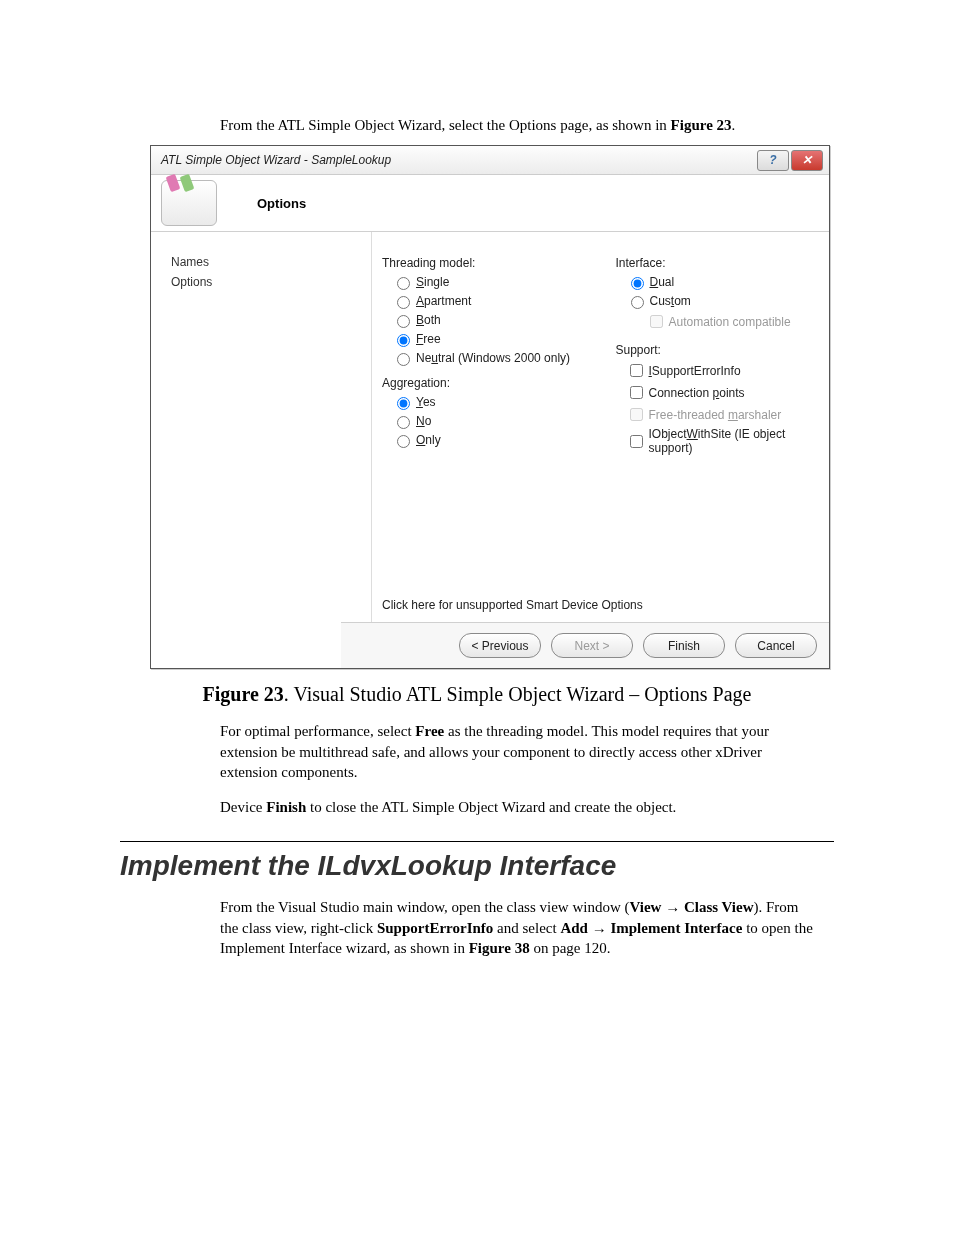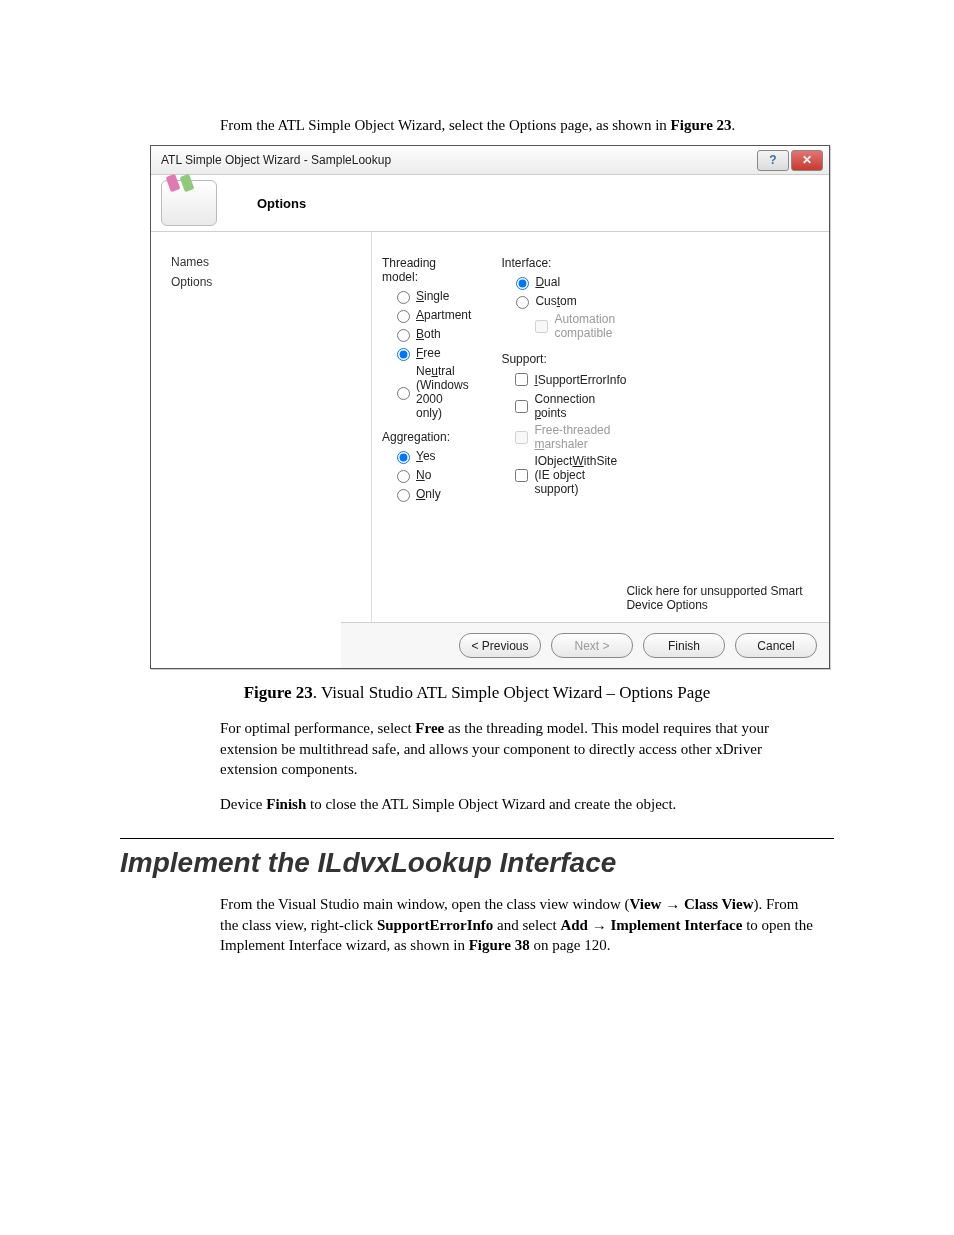--- a/index.html
+++ b/index.html
@@ -32,20 +32,21 @@
     font-size: 12px;
     background: #fff;
   }
   .titlebar {
     height: 28px;
     display: flex;
     align-items: center;
     background: linear-gradient(#fdfdfd, #ececec);
     border-bottom: 1px solid #ccc;
     padding: 0 6px 0 10px;
+    font-style: italic;
   }
   .titlebar .title-text {
     flex: 1;
     color: #222;
   }
   .tb-btn {
     width: 30px;
     height: 19px;
     margin-left: 2px;
     border: 1px solid #888;
@@ -121,21 +122,21 @@
     display:flex; align-items:center;
     margin:3px 0 3px 10px;
     color:#222;
   }
   .radio-row input, .check-row input { margin-right:6px; }
   .radio-row.disabled, .check-row.disabled { color:#9a9a9a; }
   .smart-link {
     color:#222;
     margin-top: auto;
   }
-  .dialog-main-inner { display:flex; height:100%; width:100%;}
+  .dialog-main-inner { display:flex; flex-direction:column; height:100%; width:100%;}
   .dialog-cols { display:flex; gap:30px; flex:1;}
   .dialog-buttons {
     border-top:1px solid #d0d0d0;
     padding:10px 12px;
     display:flex;
     justify-content:flex-end;
     gap:10px;
     background:#f7f7f7;
     margin-left:190px;
   }
@@ -146,21 +147,21 @@
     border-radius:12px;
     background:linear-gradient(#fff,#e7e7e7);
     font-family:"Segoe UI",Tahoma,Arial,sans-serif;
     font-size:12px;
     display:flex; align-items:center; justify-content:center;
     color:#222;
   }
   .btn.disabled { color:#9a9a9a; }
   .caption {
     text-align:center;
-    font-size:17px;
+    font-size:20px;
     margin: 14px 0 10px 0;
   }
   .section-head {
     font-family: Arial, Helvetica, sans-serif;
     font-style: italic;
     font-size: 28px;
     color:#333;
     border-top: 1px solid #000;
     margin: 24px 0 10px 0;
     padding-top: 8px;

